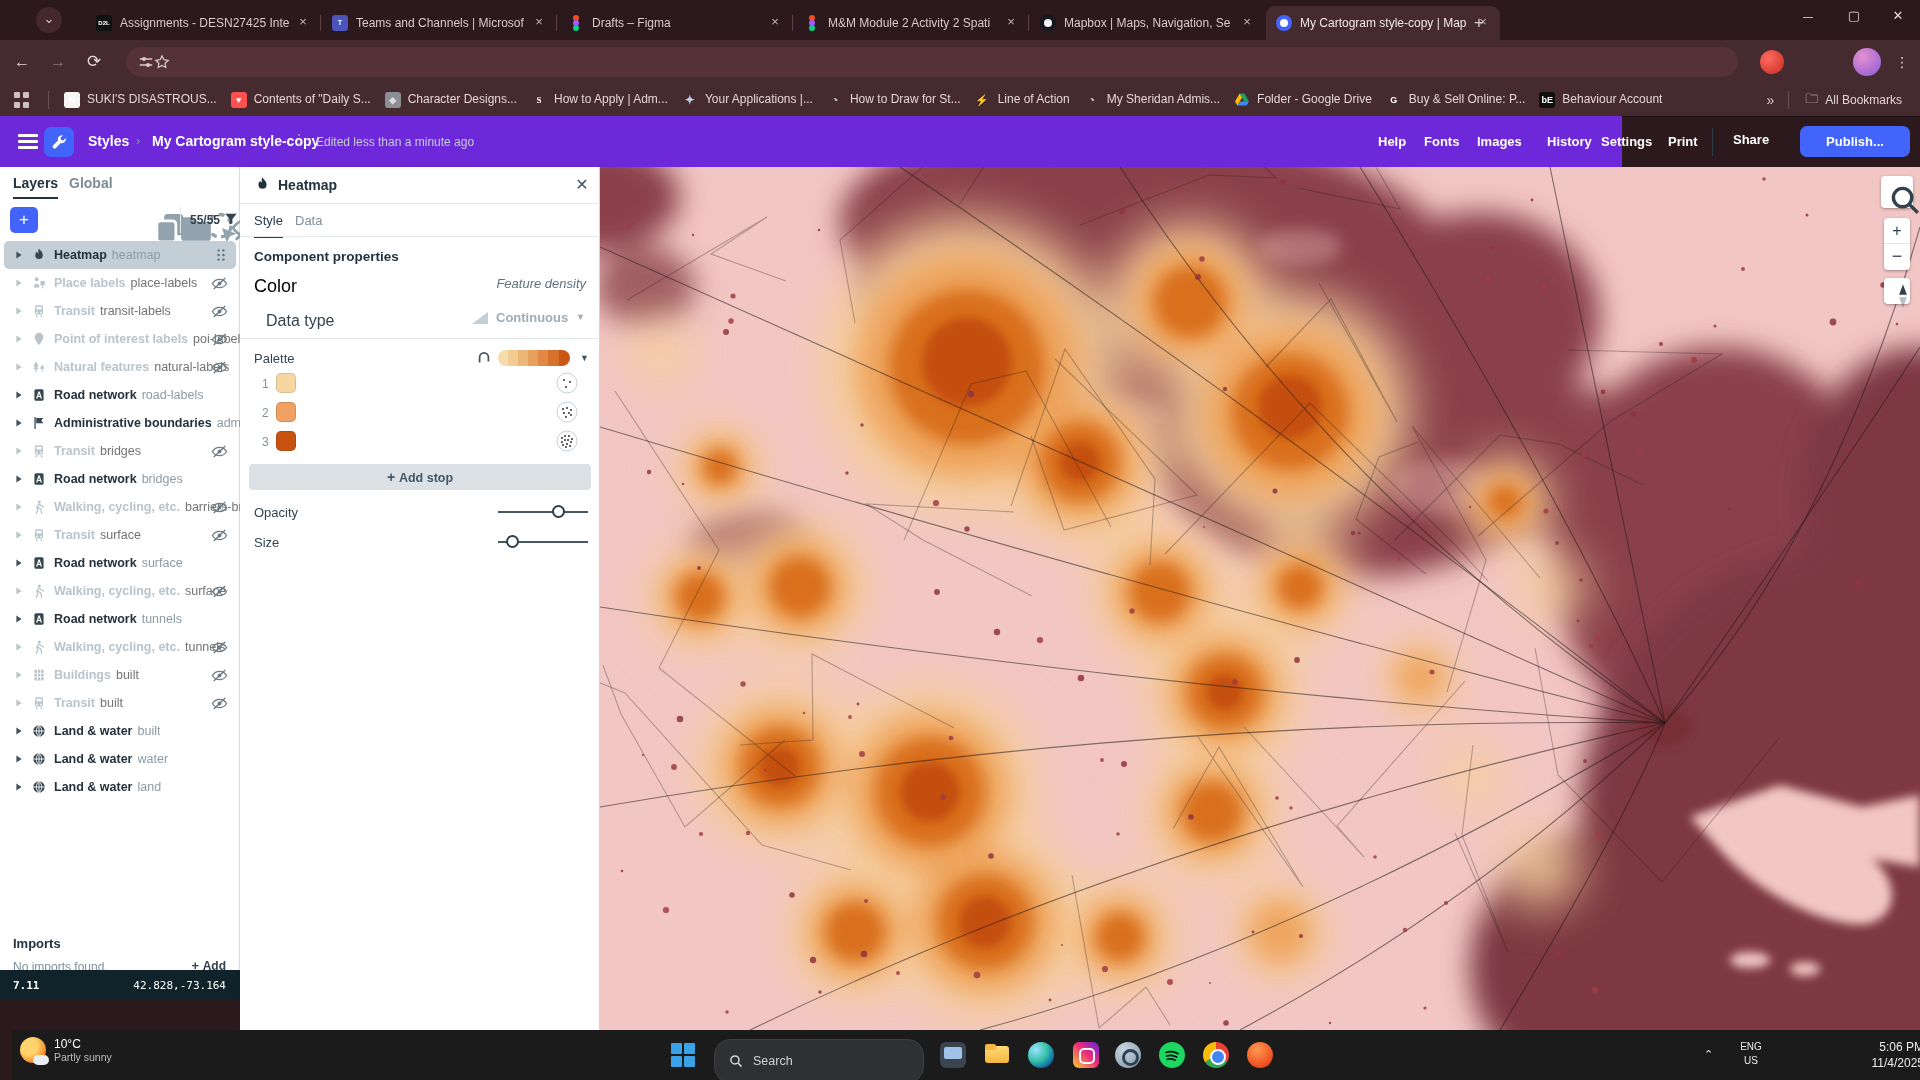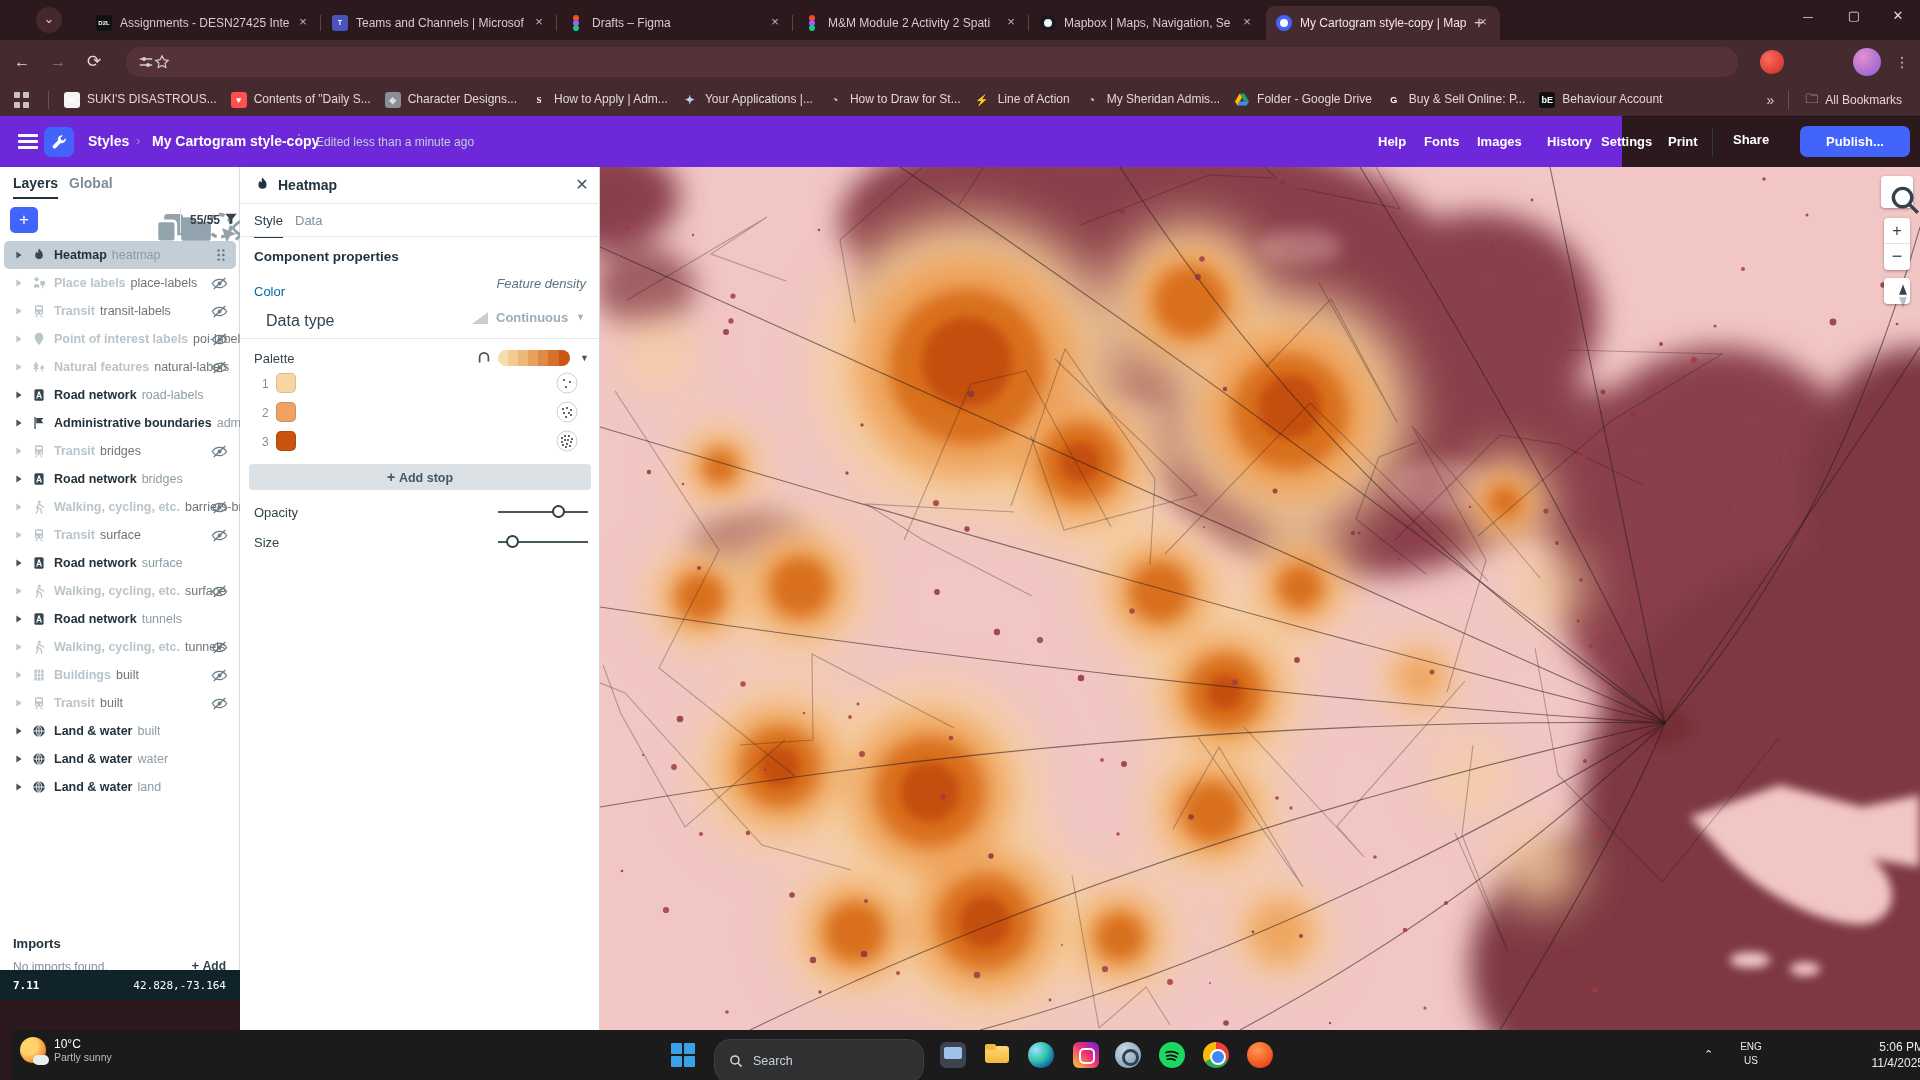--- a/index.html
+++ b/index.html
@@ -159,21 +159,21 @@
   #panel-title { position:absolute; left:38px; top:10px; font-size:14px; font-weight:bold; color:#22333e; }
   #panel-close { position:absolute; left:332px; top:8px; width:20px; height:20px; color:#44545f;
     font-size:16px; text-align:center; line-height:20px; }
   #panel-close::before { content:"✕"; }
   #panel-div1 { position:absolute; left:0; top:36px; width:360px; height:1px; background:#e3e8eb; }
   #ptab-style { position:absolute; left:14px; top:46px; font-size:13px; color:#2a3b47;
     padding-bottom:8px; border-bottom:2px solid #2a3b47; }
   #ptab-data { position:absolute; left:55px; top:46px; font-size:13px; color:#7f909b; }
   #panel-div2 { position:absolute; left:0; top:69px; width:360px; height:1px; background:#e3e8eb; }
   #comp-props { position:absolute; left:14px; top:82px; font-size:13.5px; font-weight:bold; color:#1e313c; }
-  #color-label { position:absolute; left:14px; top:109px; font-size:13px; color:#0369a1;margin-top:8px; }
+  #color-label { position:absolute; left:14px; top:109px; font-size:18px; color:#000000; }
   #color-value { position:absolute; right:13px; top:109px; font-size:13px; font-style:italic; color:#5f727e; }
   #dtype-label { position:absolute; left:26px; top:145px; font-size:16px; color:#33444f; }
   #dtype-ramp { position:absolute; left:232px; top:145px; width:0; height:0;
     border-left:16px solid transparent; border-bottom:12px solid #c3ced5; }
   #dtype-value { position:absolute; left:256px; top:143px; font-size:13px; font-weight:bold; color:#9fadb6; }
   #dtype-caret { position:absolute; left:336px; top:145px; font-size:9px; color:#9fadb6; }
   #dtype-caret::before { content:"▼"; }
   #panel-div3 { position:absolute; left:0; top:171px; width:360px; height:1px; background:#e3e8eb; }
   #palette-label { position:absolute; left:14px; top:184px; font-size:13px; color:#33444f; }
   #palette-reverse { position:absolute; left:236px; top:183px; width:16px; height:16px; color:#44545f; }

